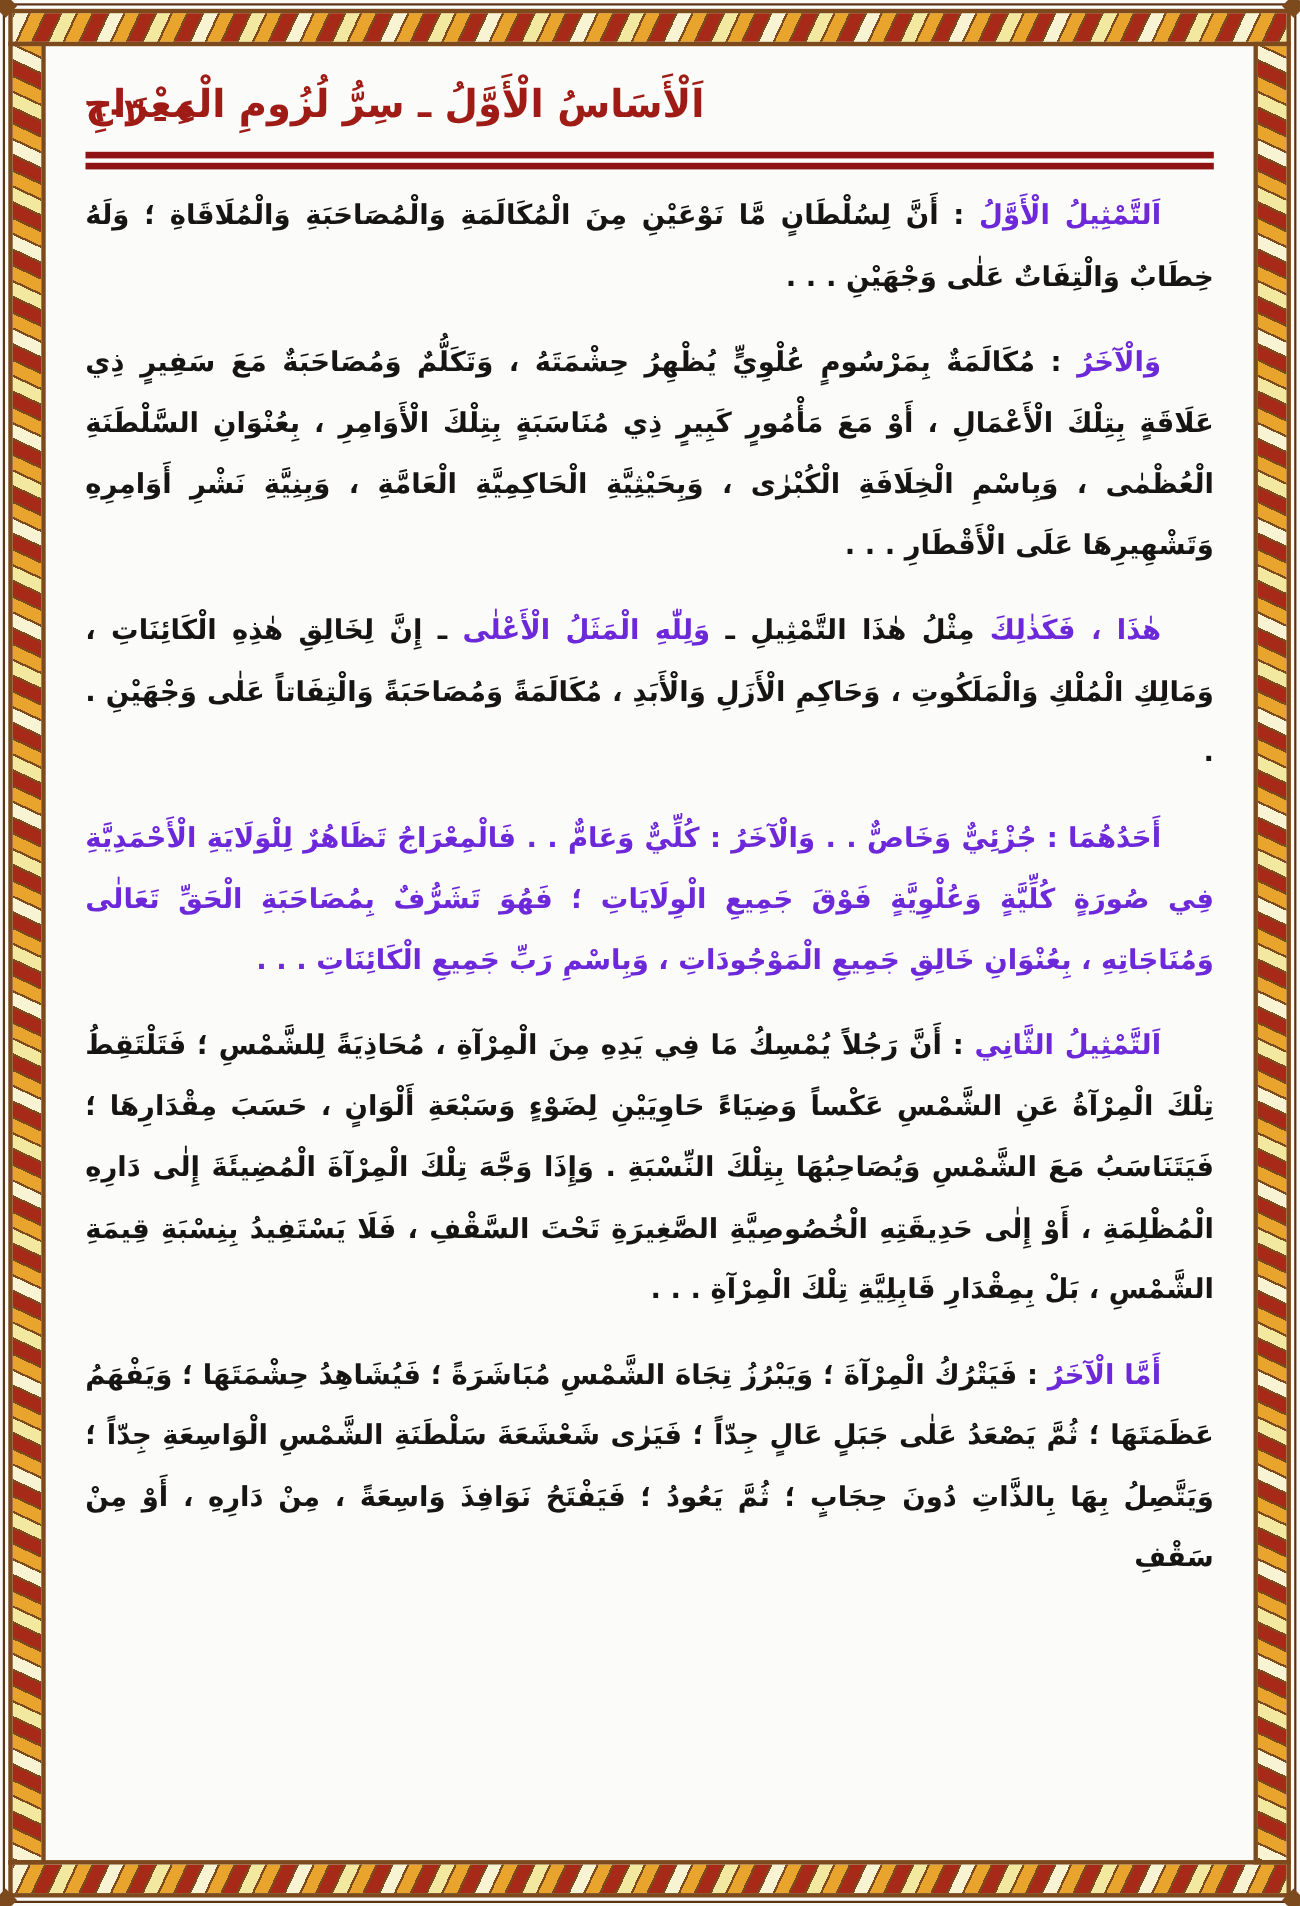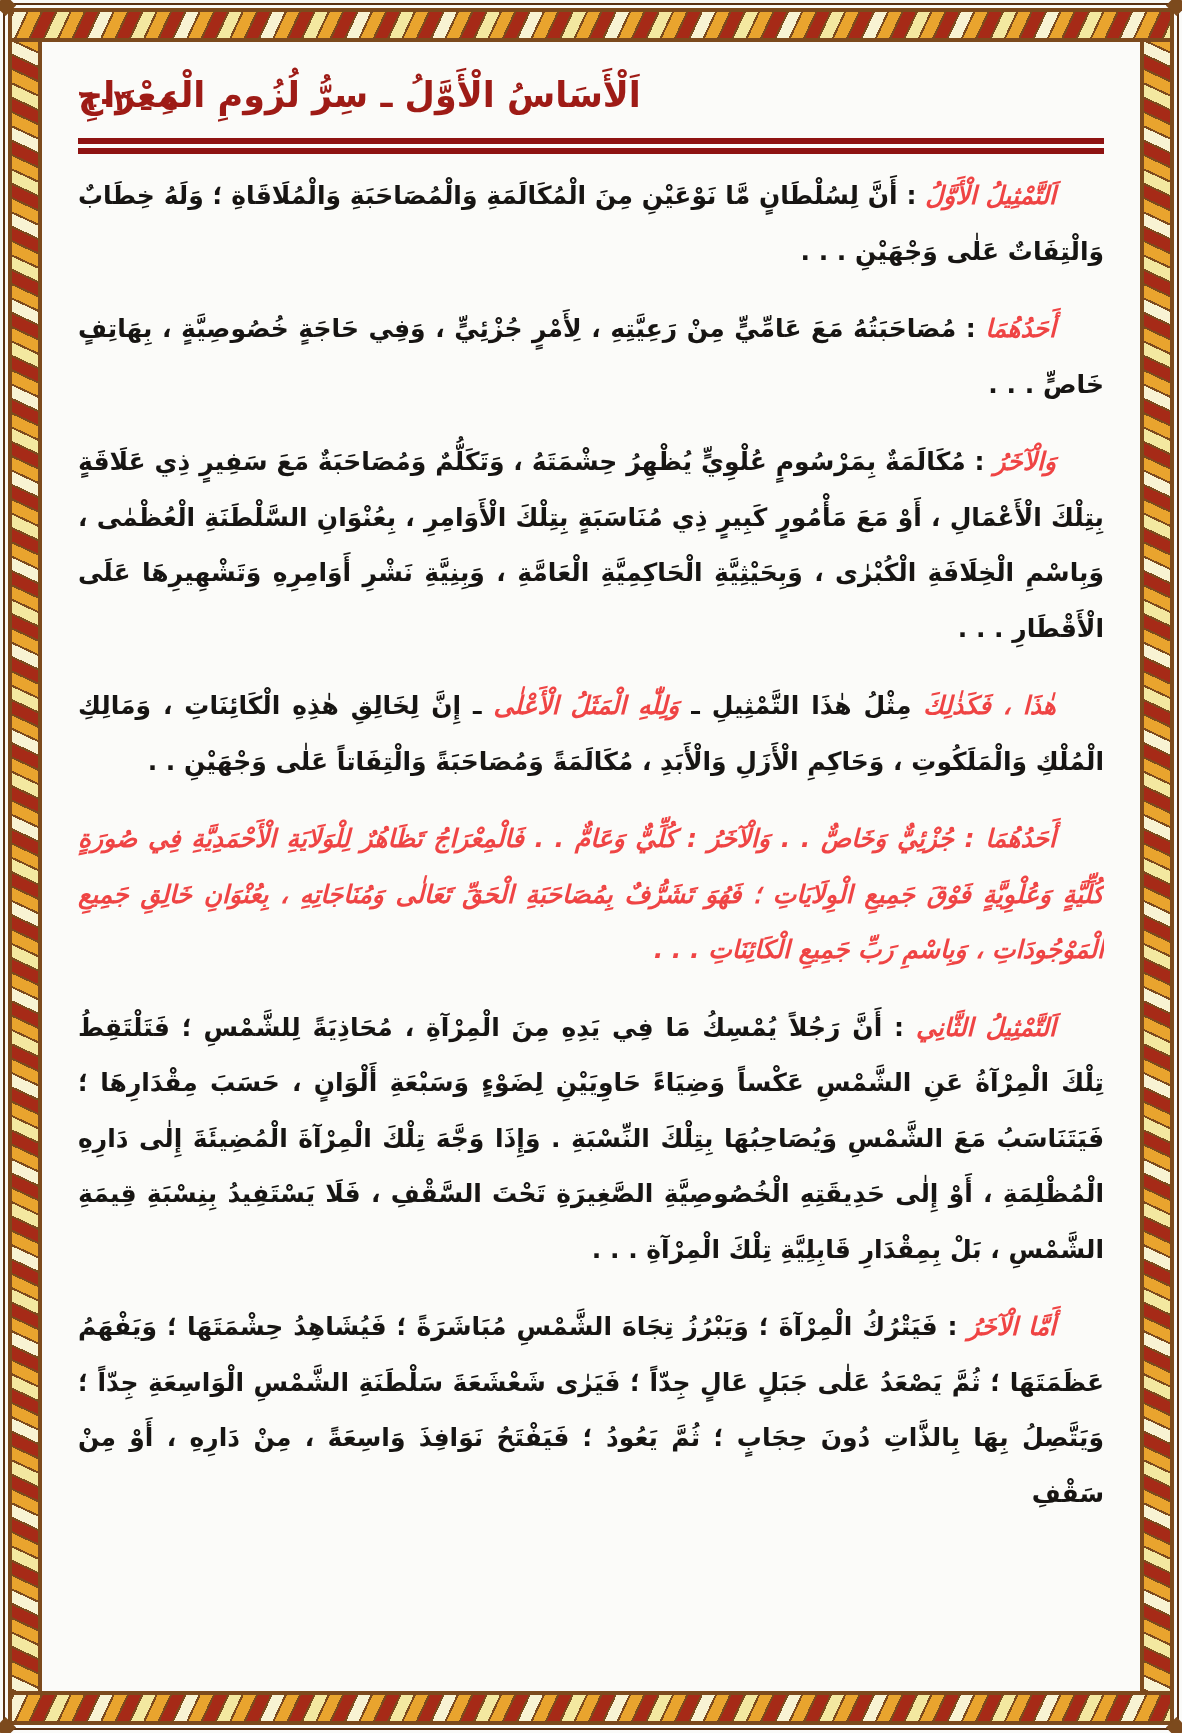--- a/index.html
+++ b/index.html
@@ -102,21 +102,21 @@
     font-size: 25px;
     font-weight: bold;
     color: #171513;
     text-align: justify;
     line-height: 2.22;
   }
   .body-text p {
     margin: 0 0 22px 0;
     text-indent: 48px;
   }
-  .lead { color: #ef4444; font-style: italic; }
+  .lead { color: #6d28d9; }
   .blk  { color: #171513; }
   p.all-red { color: #9c1a15; }
 </style>
 </head>
 <body>
 
 <div class="page">
 
   <div class="edge-line"></div>
   <div class="band band-top"></div>
@@ -134,21 +134,20 @@
       <div class="page-number">٤ ـ ٦٠٣</div>
       <div class="page-title">اَلْأَسَاسُ الْأَوَّلُ ـ سِرُّ لُزُومِ الْمِعْرَاجِ</div>
     </div>
 
     <div class="double-rule"></div>
 
     <div class="body-text">
 
       <p><span class="lead">اَلتَّمْثِيلُ الْأَوَّلُ</span><span class="blk"> : أَنَّ لِسُلْطَانٍ مَّا نَوْعَيْنِ مِنَ الْمُكَالَمَةِ وَالْمُصَاحَبَةِ وَالْمُلَاقَاةِ ؛ وَلَهُ خِطَابٌ وَالْتِفَاتٌ عَلٰى وَجْهَيْنِ . . .</span></p>
 
-      <p><span class="lead">أَحَدُهُمَا</span><span class="blk"> : مُصَاحَبَتُهُ مَعَ عَامِّيٍّ مِنْ رَعِيَّتِهِ ، لِأَمْرٍ جُزْئِيٍّ ، وَفِي حَاجَةٍ خُصُوصِيَّةٍ ، بِهَاتِفٍ خَاصٍّ . . .</span></p>
 
       <p><span class="lead">وَالْآخَرُ</span><span class="blk"> : مُكَالَمَةٌ بِمَرْسُومٍ عُلْوِيٍّ يُظْهِرُ حِشْمَتَهُ ، وَتَكَلُّمٌ وَمُصَاحَبَةٌ مَعَ سَفِيرٍ ذِي عَلَاقَةٍ بِتِلْكَ الْأَعْمَالِ ، أَوْ مَعَ مَأْمُورٍ كَبِيرٍ ذِي مُنَاسَبَةٍ بِتِلْكَ الْأَوَامِرِ ، بِعُنْوَانِ السَّلْطَنَةِ الْعُظْمٰى ، وَبِاسْمِ الْخِلَافَةِ الْكُبْرٰى ، وَبِحَيْثِيَّةِ الْحَاكِمِيَّةِ الْعَامَّةِ ، وَبِنِيَّةِ نَشْرِ أَوَامِرِهِ وَتَشْهِيرِهَا عَلَى الْأَقْطَارِ . . .</span></p>
 
       <p><span class="lead">هٰذَا ، فَكَذٰلِكَ</span><span class="blk"> مِثْلُ هٰذَا التَّمْثِيلِ ـ </span><span class="lead">وَلِلّٰهِ الْمَثَلُ الْأَعْلٰى</span><span class="blk"> ـ إِنَّ لِخَالِقِ هٰذِهِ الْكَائِنَاتِ ، وَمَالِكِ الْمُلْكِ وَالْمَلَكُوتِ ، وَحَاكِمِ الْأَزَلِ وَالْأَبَدِ ، مُكَالَمَةً وَمُصَاحَبَةً وَالْتِفَاتاً عَلٰى وَجْهَيْنِ . .</span></p>
 
       <p class="all-red"><span class="lead">أَحَدُهُمَا : جُزْئِيٌّ وَخَاصٌّ . . وَالْآخَرُ : كُلِّيٌّ وَعَامٌّ . . فَالْمِعْرَاجُ تَظَاهُرٌ لِلْوَلَايَةِ الْأَحْمَدِيَّةِ فِي صُورَةٍ كُلِّيَّةٍ وَعُلْوِيَّةٍ فَوْقَ جَمِيعِ الْوِلَايَاتِ ؛ فَهُوَ تَشَرُّفٌ بِمُصَاحَبَةِ الْحَقِّ تَعَالٰى وَمُنَاجَاتِهِ ، بِعُنْوَانِ خَالِقِ جَمِيعِ الْمَوْجُودَاتِ ، وَبِاسْمِ رَبِّ جَمِيعِ الْكَائِنَاتِ . . .</span></p>
 
       <p><span class="lead">اَلتَّمْثِيلُ الثَّانِي</span><span class="blk"> : أَنَّ رَجُلاً يُمْسِكُ مَا فِي يَدِهِ مِنَ الْمِرْآةِ ، مُحَاذِيَةً لِلشَّمْسِ ؛ فَتَلْتَقِطُ تِلْكَ الْمِرْآةُ عَنِ الشَّمْسِ عَكْساً وَضِيَاءً حَاوِيَيْنِ لِضَوْءٍ وَسَبْعَةِ أَلْوَانٍ ، حَسَبَ مِقْدَارِهَا ؛ فَيَتَنَاسَبُ مَعَ الشَّمْسِ وَيُصَاحِبُهَا بِتِلْكَ النِّسْبَةِ . وَإِذَا وَجَّهَ تِلْكَ الْمِرْآةَ الْمُضِيئَةَ إِلٰى دَارِهِ الْمُظْلِمَةِ ، أَوْ إِلٰى حَدِيقَتِهِ الْخُصُوصِيَّةِ الصَّغِيرَةِ تَحْتَ السَّقْفِ ، فَلَا يَسْتَفِيدُ بِنِسْبَةِ قِيمَةِ الشَّمْسِ ، بَلْ بِمِقْدَارِ قَابِلِيَّةِ تِلْكَ الْمِرْآةِ . . .</span></p>
 
       <p><span class="lead">أَمَّا الْآخَرُ</span><span class="blk"> : فَيَتْرُكُ الْمِرْآةَ ؛ وَيَبْرُزُ تِجَاهَ الشَّمْسِ مُبَاشَرَةً ؛ فَيُشَاهِدُ حِشْمَتَهَا ؛ وَيَفْهَمُ عَظَمَتَهَا ؛ ثُمَّ يَصْعَدُ عَلٰى جَبَلٍ عَالٍ جِدّاً ؛ فَيَرٰى شَعْشَعَةَ سَلْطَنَةِ الشَّمْسِ الْوَاسِعَةِ جِدّاً ؛ وَيَتَّصِلُ بِهَا بِالذَّاتِ دُونَ حِجَابٍ ؛ ثُمَّ يَعُودُ ؛ فَيَفْتَحُ نَوَافِذَ وَاسِعَةً ، مِنْ دَارِهِ ، أَوْ مِنْ سَقْفِ</span></p>

